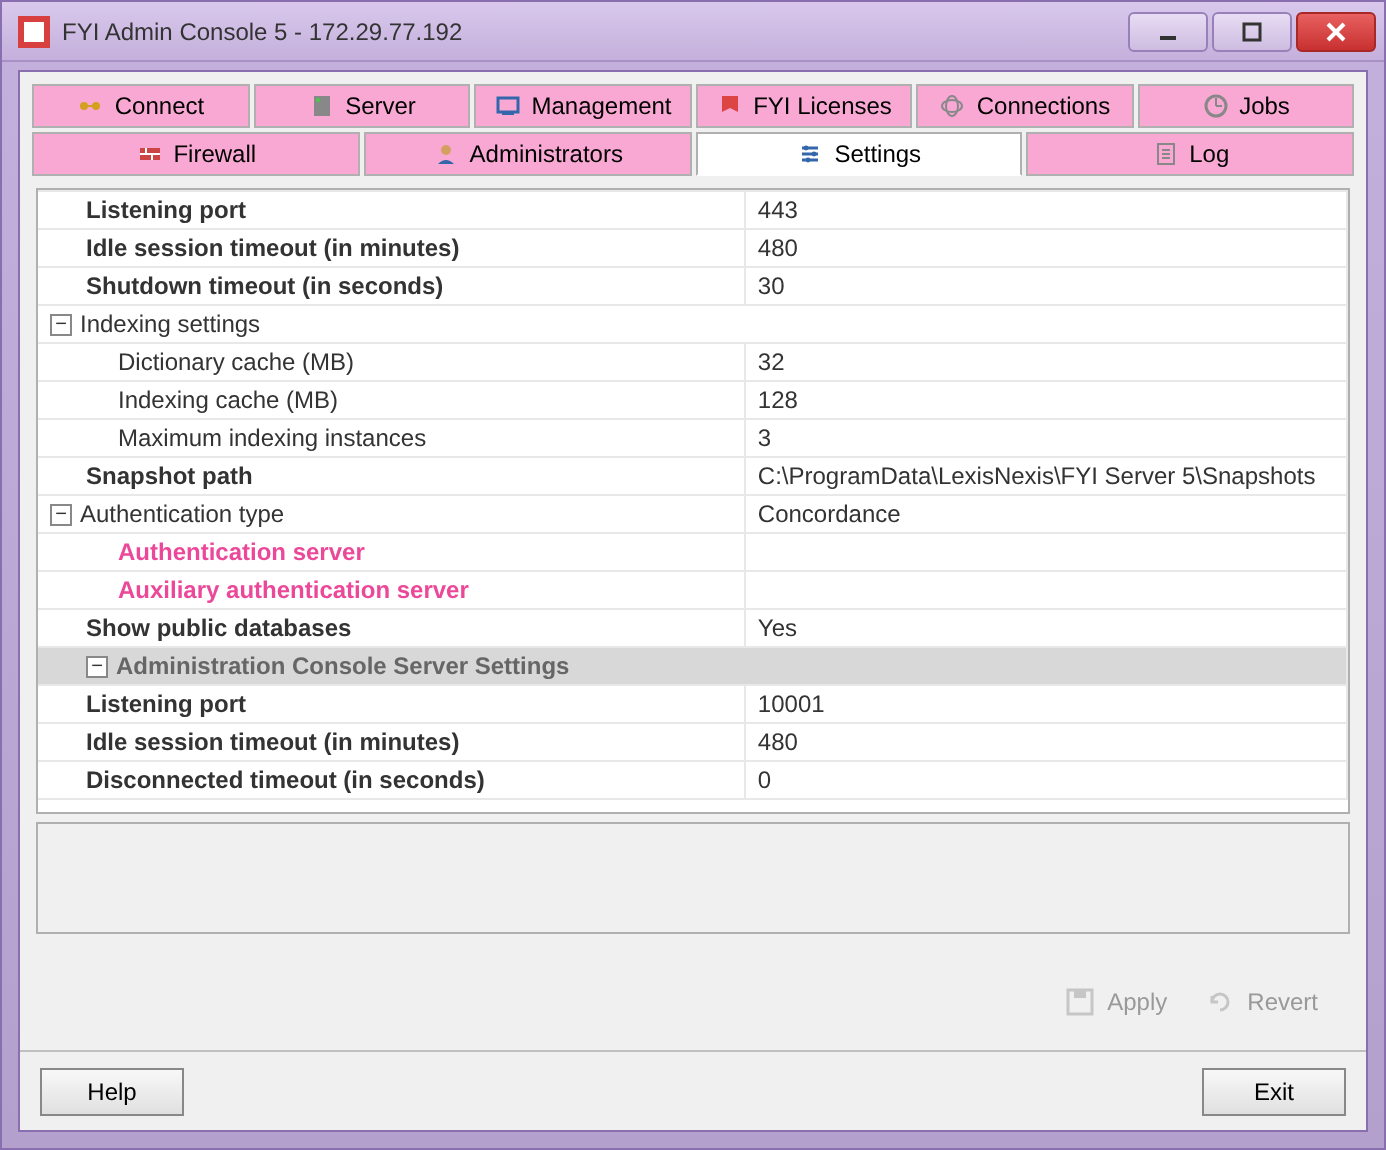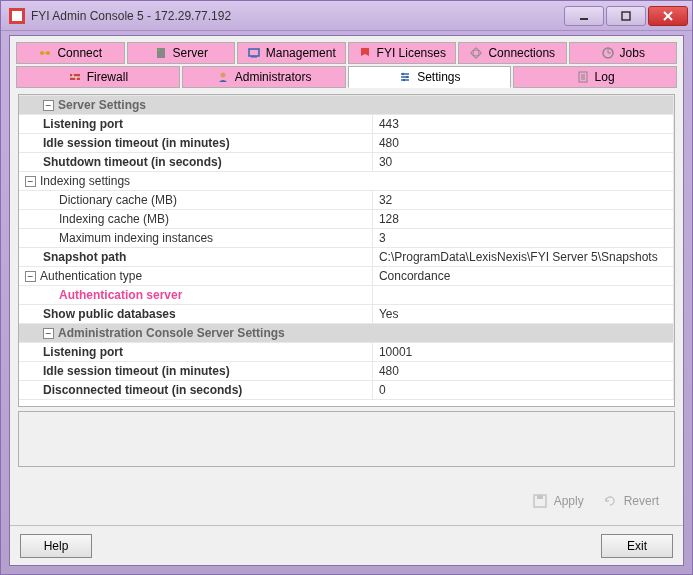--- a/index.html
+++ b/index.html
@@ -246,23 +246,20 @@
                 <line x1="5" y1="9" x2="9" y2="9" stroke="#888"></line>
               </svg></span>
             <span>Log</span>
           </div>
         </div>
     </div>
 
     <div class="grid-container">
       <table class="grid">
         <tbody>
-            <tr class="section">
-          <td colspan="2"><span class="exp">−</span><span>Server Settings</span></td>
-        </tr>
         <tr class="sub">
               <td>Listening port</td>
               <td>443</td>
             </tr>
         <tr class="sub">
               <td>Idle session timeout (in minutes)</td>
               <td>480</td>
             </tr>
         <tr class="sub">
               <td>Shutdown timeout (in seconds)</td>
@@ -286,20 +283,24 @@
         <tr class="sub">
               <td>Snapshot path</td>
               <td>C:\ProgramData\LexisNexis\FYI Server 5\Snapshots</td>
             </tr>
         <tr class="sub-exp">
               <td><span class="exp">−</span><span>Authentication type</span></td>
               <td>Concordance</td>
             </tr>
         <tr class="indent disabled">
               <td>Authentication server</td>
+              <td></td>
+            </tr>
+        <tr class="indent disabled">
+              <td>Auxiliary authentication server</td>
               <td></td>
             </tr>
         <tr class="sub">
               <td>Show public databases</td>
               <td>Yes</td>
             </tr>
         <tr class="section">
           <td colspan="2"><span class="exp">−</span><span>Administration Console Server Settings</span></td>
         </tr>
         <tr class="sub">

